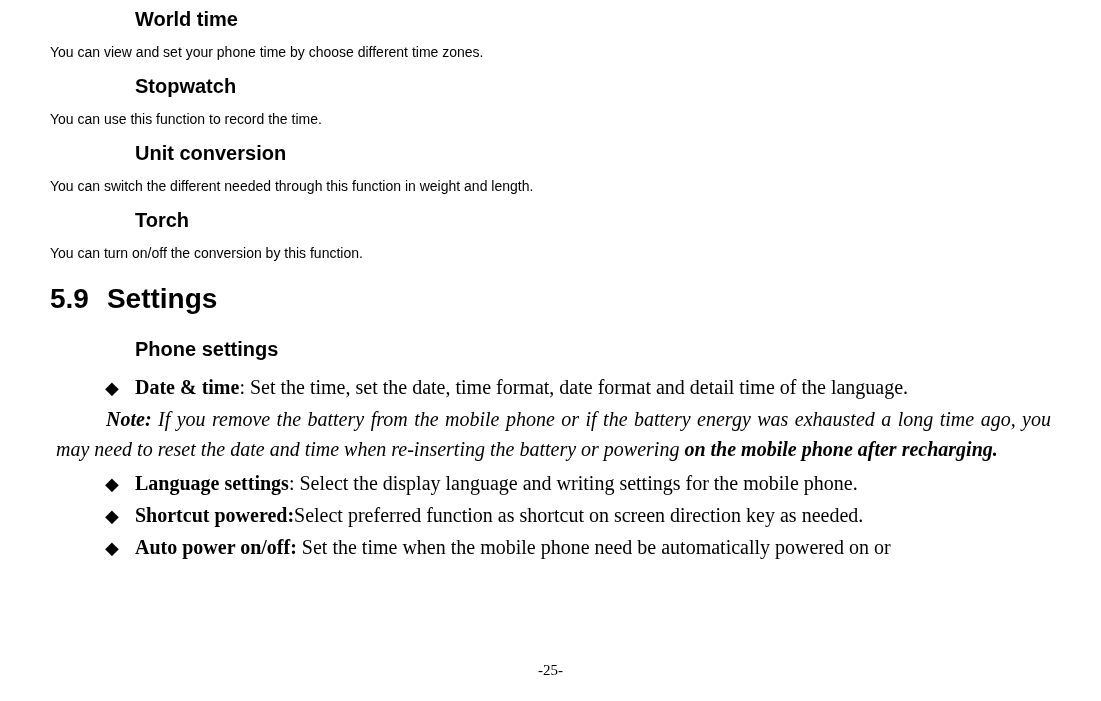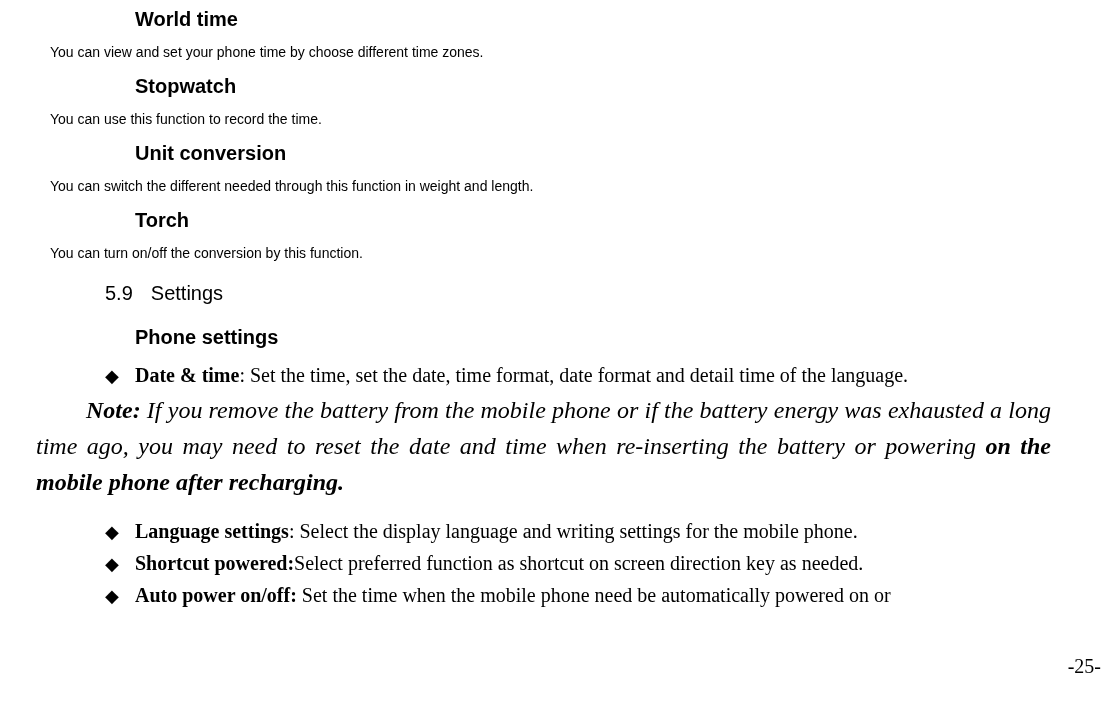--- a/index.html
+++ b/index.html
@@ -27,23 +27,22 @@
       margin-bottom: 8px;
     }
     .body-text {
       font-family: Liberation Sans, sans-serif;
       font-size: 14px;
       margin-bottom: 8px;
       text-align: justify;
     }
     .section-heading {
       font-family: Arial, Helvetica, sans-serif;
-      font-weight: normal;
-      font-size: 20px;
-      margin-left: 55px;
+      font-weight: bold;
+      font-size: 28px;
       margin-top: 14px;
       margin-bottom: 14px;
     }
     .section-number {
       margin-right: 18px;
     }
     .bullet-item {
       font-family: "Times New Roman", Times, serif;
       font-size: 20px;
       margin-left: 55px;
@@ -53,48 +52,48 @@
     .bullet-icon {
       display: inline-block;
       width: 30px;
       font-size: 18px;
     }
     .bullet-label {
       font-weight: bold;
     }
     .note-block {
       font-family: "Times New Roman", Times, serif;
-      font-size: 24px;
+      font-size: 20px;
       font-style: italic;
       text-align: justify;
       margin-left: -50px;
-      padding-left: 36px;
+      padding-left: 56px;
       padding-right: 0;
-      margin-bottom: 16px;
+      margin-bottom: 4px;
     }
     .note-label {
       font-weight: bold;
       font-style: italic;
       margin-left: 50px;
     }
     .note-emphasis {
       font-weight: bold;
       font-style: italic;
     }
     .bullet-last {
       text-align: justify;
     }
     .page-number {
       position: absolute;
       bottom: 20px;
       left: 0;
       width: 100%;
-      text-align: right;
+      text-align: center;
       font-family: "Times New Roman", Times, serif;
-      font-size: 20px;
+      font-size: 15px;
     }
   </style>
 </head>
 <body>
 
 <div class="heading-bold">World time</div>
 <div class="body-text">You can view and set your phone time by choose different time zones.</div>
 
 <div class="heading-bold">Stopwatch</div>
 <div class="body-text">You can use this function to record the time.</div>

